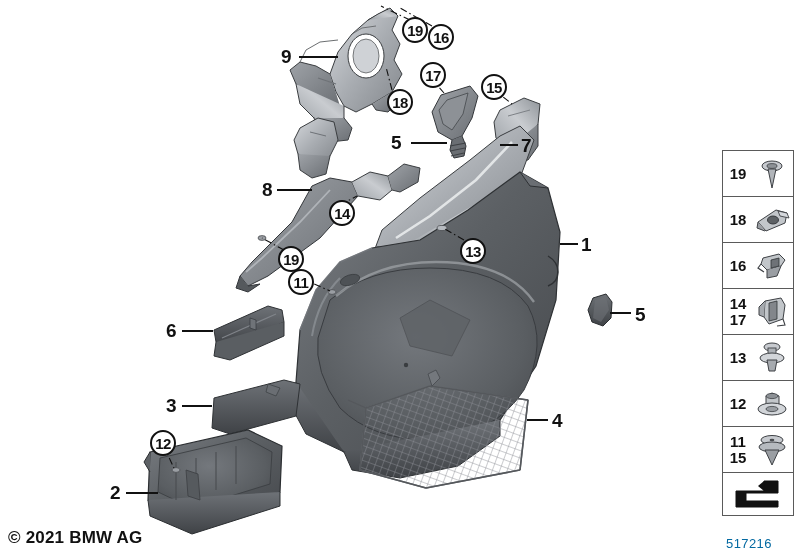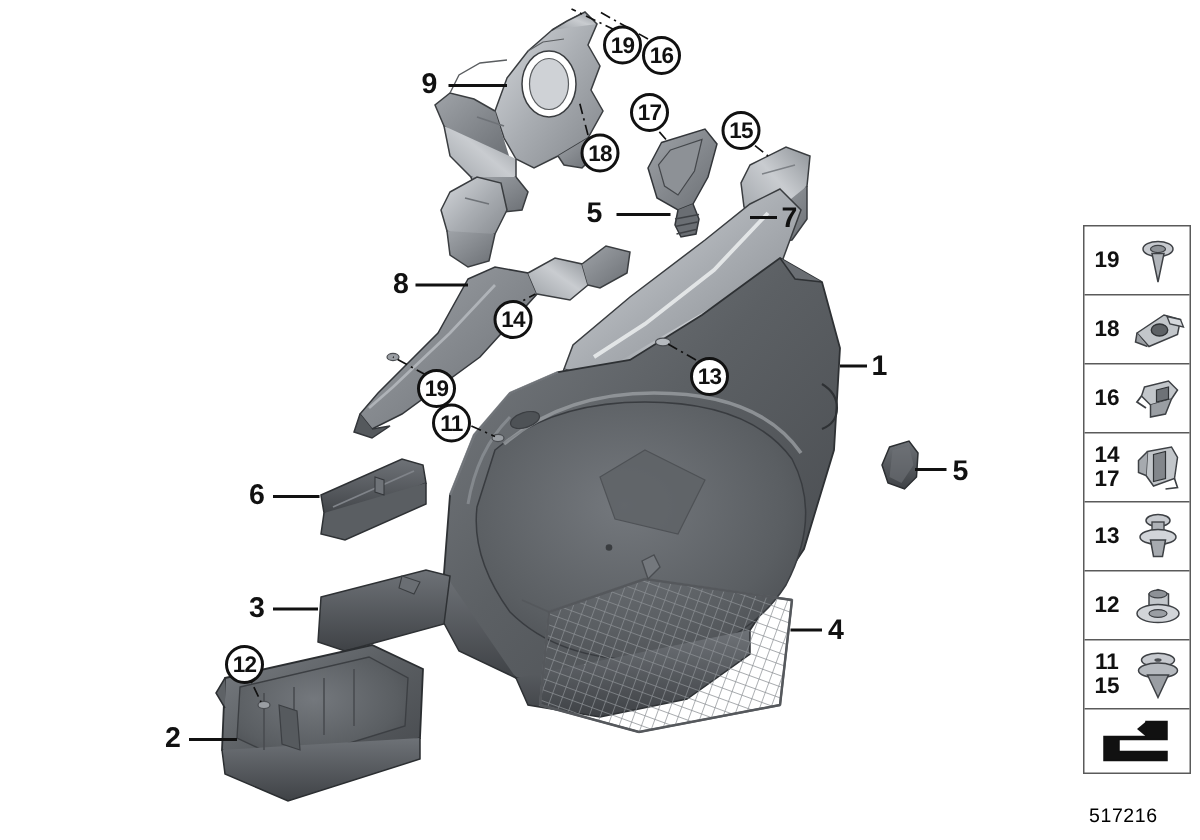--- a/index.html
+++ b/index.html
@@ -67,21 +67,21 @@
   .lrow.arrowrow{height:42px;justify-content:center;}
 
   
   #copyright{
     position:absolute;left:8px;top:528px;
     font-size:17px;font-weight:bold;color:#111;
     letter-spacing:0.2px;
   }
   #diagid{
     position:absolute;left:726px;top:536px;
-    font-size:13px;color:#000000;letter-spacing:0.4px;
+    font-size:13px;color:#0369a1;letter-spacing:0.4px;
   }
 </style>
 </head>
 <body>
 
 <div id="stage">
 
   <svg class="layer" viewBox="0 0 800 560">
     <defs>
       <linearGradient id="gDark" x1="0" y1="0" x2="1" y2="1">
@@ -371,14 +371,15 @@
       <div class="lrow arrowrow">
         <div class="lart">
           <svg width="56" height="30" viewBox="0 0 56 30">
             <path d="M34 2 L48 2 L48 14 L16 14 L16 22 L48 22 L48 28 L6 28 L6 12 L34 12 Z" fill="#111" stroke="#111" stroke-width="1"></path>
             <path d="M34 2 L28 7 L34 12 Z" fill="#111"></path>
           </svg>
         </div>
       </div>
     </div>
 
+  <div id="copyright">© 2021 BMW AG</div>
   <div id="diagid">517216</div>
 </div>
 
 </body></html>

